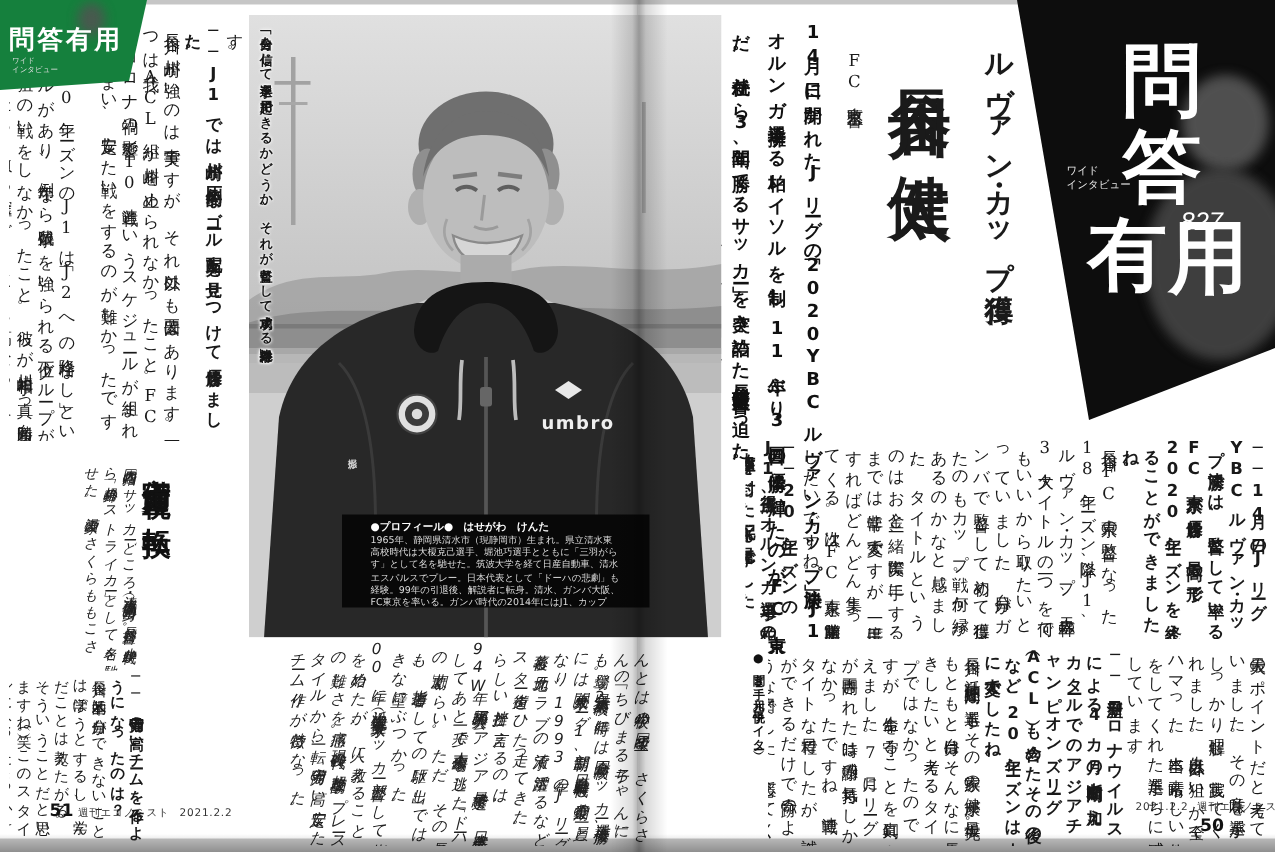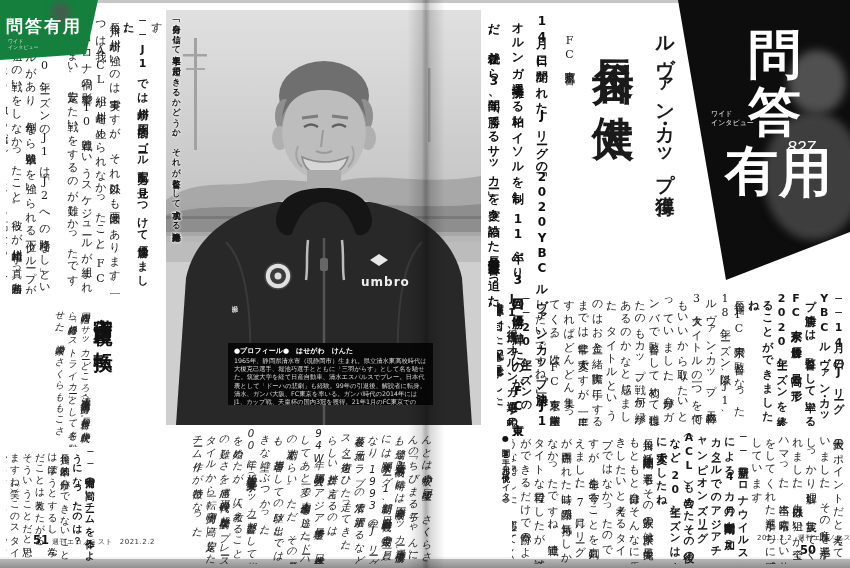--- a/index.html
+++ b/index.html
@@ -18,21 +18,21 @@
   .gutter{position:absolute;left:407px;top:0;bottom:0;width:38px;z-index:40;pointer-events:none;
     background:linear-gradient(90deg,rgba(0,0,0,0) 0%,rgba(0,0,0,.14) 38%,rgba(0,0,0,.32) 50%,rgba(0,0,0,.15) 62%,rgba(0,0,0,0) 100%);}
   .curl{position:absolute;left:0;right:0;bottom:0;height:12px;z-index:41;pointer-events:none;
     background:linear-gradient(180deg,rgba(0,0,0,0),rgba(0,0,0,.28));}
   .masthead{left:613px;top:0;width:237px;height:292px;background:#0d0d0d;
     clip-path:polygon(65px 0,237px 0,237px 232px,113px 280px);z-index:6;}
   .m-char{position:absolute;color:#fff;font-weight:bold;font-size:53px;line-height:1;z-index:3;}
   .sil{position:absolute;background:#5c5c5c;border-radius:50%;filter:blur(4px);opacity:.85;z-index:1;}
   .corner-logo{left:0;top:0;width:98px;height:62px;background:#15803d;z-index:6;
     clip-path:polygon(0 0,98px 0,86px 54px,0 60px);}
-  .caption{background:#080808;color:#fff;z-index:5;padding:3px 6px;box-sizing:border-box;}
+  .caption{background:#080808;color:#fff;z-index:5;padding:3px 19px;box-sizing:border-box;}
   .footer{font-size:7px;color:#333;letter-spacing:.5px;}
   .footer b{font-size:11.5px;color:#111;letter-spacing:0;margin:0 3px;}
   .halo{text-shadow:0 0 2px rgba(255,255,255,.95),0 0 1px #fff,0 0 3px rgba(255,255,255,.8);}
 </style>
 </head>
 <body>
 
 <div class="scan">
 
   <div class="page page-left"></div>

